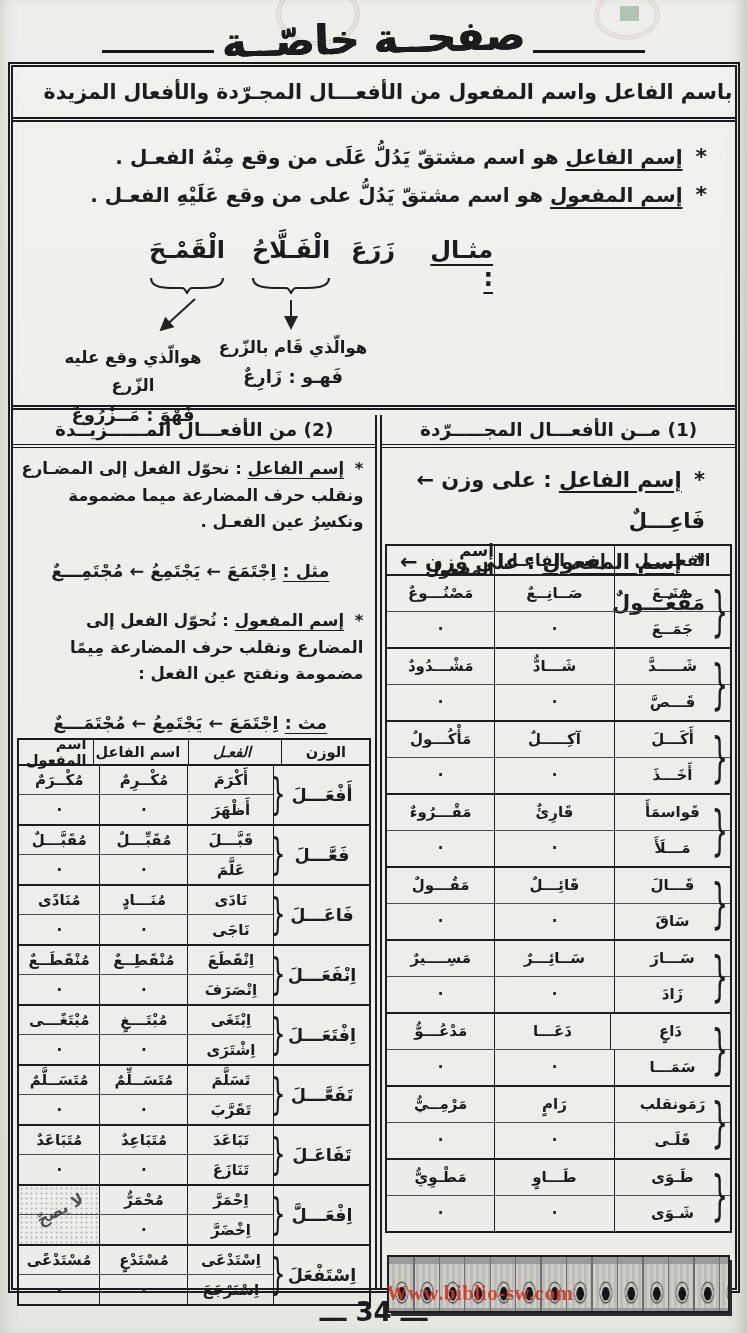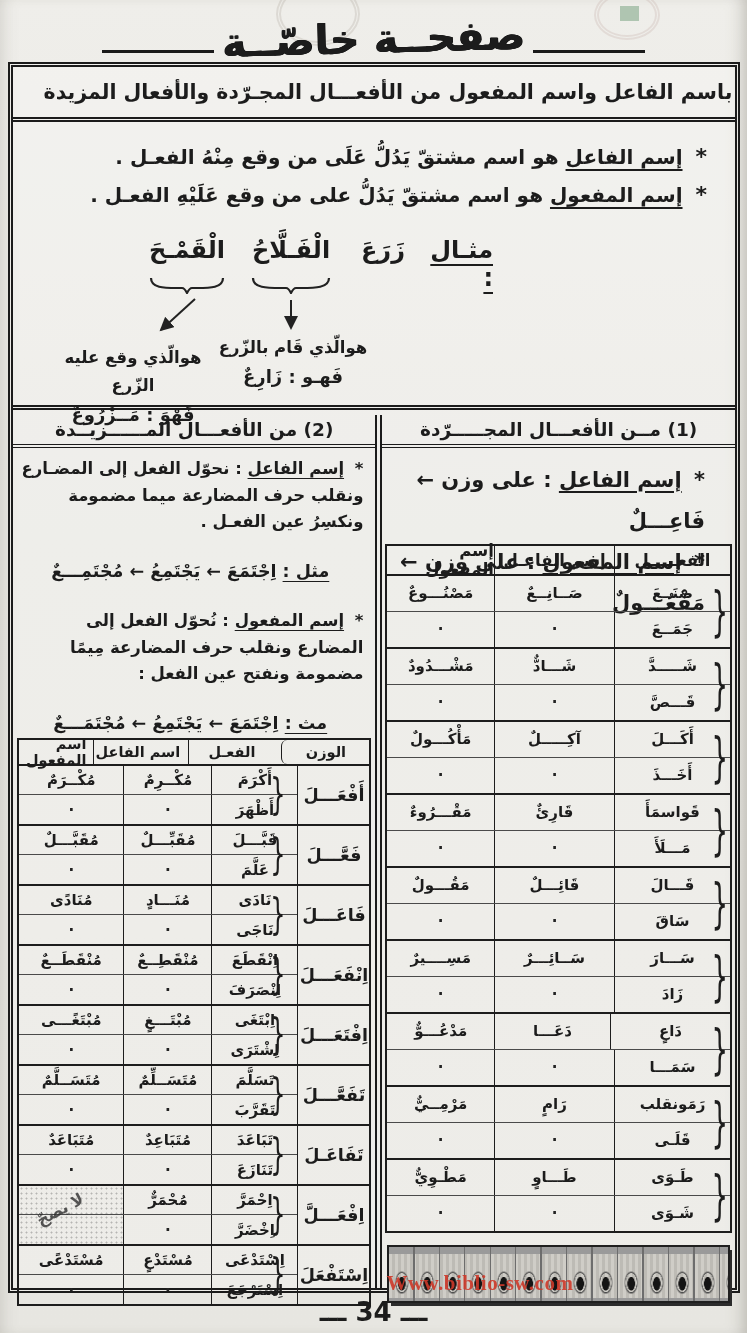--- a/index.html
+++ b/index.html
@@ -54,21 +54,21 @@
   .def-line .term{ text-decoration:underline; text-underline-offset:5px; text-decoration-thickness:1.6px; }
   .def-line .bullet{ font-size:22px; padding-left:6px; }
 
   
   .example{ position:relative; height:188px; border-bottom:5px double #1b1b1b; }
   .ex-line{
     position:absolute; top:14px; left:120px; width:360px;
     display:flex; gap:10px; font-size:24px; font-weight:bold; direction:rtl;
   }
   .ex-label{ width:78px; text-decoration:underline; text-underline-offset:6px; }
-  .ex-verb{ width:54px; text-align:right; }
+  .ex-verb{ width:54px; text-align:left; }
   .ex-subject{ width:100px; text-align:center; }
   .ex-object{ width:88px; text-align:center; }
   .underbrace{ position:absolute; top:54px; }
   .ub-subject{ left:238px; }
   .ub-object{ left:136px; }
   .arrows{ position:absolute; inset:0; pointer-events:none; }
   .note{ position:absolute; text-align:center; font-weight:bold; }
   .note-subject{ left:200px; top:112px; width:160px; font-size:16.5px; line-height:1.7; }
   .note-object{ left:30px; top:122px; width:180px; font-size:16.5px; line-height:1.7; }
   .note .note-2{ font-size:18px; }
@@ -103,21 +103,21 @@
   .g1 .c{ display:flex; align-items:center; justify-content:center; font-size:15px; font-weight:bold; overflow:visible; }
   .dotcell{ font-size:15px; color:#222; }
   .brace{
     position:absolute; top:50%; transform:translateY(-52%) scaleY(2.05);
     font-size:26px; font-weight:normal; color:#1d1d1d; line-height:1;
   }
   .b1{ right:2px; }
 
   
   .band{
-    position:relative; height:58px; margin:12px 5px 0;
+    position:relative; height:58px; margin:22px 5px 0;
     border:2.5px solid #1f1f1f;
     box-shadow:3px 4px 0 -1px #2b2b2b;
     background-color:#e2e0da;
     background-image:
       radial-gradient(6px 11px at 50% 68%, #141414 58%, transparent 66%),
       radial-gradient(10px 17px at 50% 66%, transparent 54%, #4c4c4c 58%, transparent 70%),
       repeating-linear-gradient(90deg, transparent 0 24px, #6d6d6d 24px 25.5px),
       linear-gradient(180deg, #9a9a9a 0 7px, transparent 7px 51px, #9a9a9a 51px 58px),
       repeating-linear-gradient(90deg, #cfcdc7 0 3px, #bdbbb5 3px 6px);
     background-size:25.5px 100%, 25.5px 100%, 100% 100%, 100% 100%, 100% 100%;
@@ -131,28 +131,28 @@
   
   .rules2{ padding:8px 12px 0 4px; font-size:16.5px; font-weight:bold; line-height:1.62; }
   .rules-a{ height:152px; }
   .rules-b{ height:138px; }
   .rule-example{ text-align:center; font-size:17.5px; margin-top:21px; }
   .rule-example .ex-lb{ text-decoration:underline; text-underline-offset:4px; }
 
   .t2{ margin:0 4px; border:2.5px solid #1d1d1d; }
   .t2 .thead{ display:flex; height:26px; border-bottom:2px solid #1d1d1d; font-weight:bold; font-size:14.5px; }
   .t2 .thead .hc{ display:flex; align-items:center; justify-content:center;margin-left:7px; }
-  .t2 .hc.w{ width:88px; border-left:1.8px solid #1d1d1d;border-radius:6px; }
-  .t2 .hc.v{ width:86px; border-left:1.8px solid #1d1d1d; }
+  .t2 .hc.w{ width:88px; border-left:1.8px solid #1d1d1d; }
+  .t2 .hc.v{ width:86px; border-left:1.8px solid #1d1d1d;font-style:italic; }
   .t2 .hc.a{ width:88px; border-left:1.8px solid #1d1d1d; }
   .t2 .hc.p{ flex:1; }
   .g2{ position:relative; display:flex; border-bottom:2.4px solid #1d1d1d; }
   .g2:last-child{ border-bottom:none; }
   .wazn{
-    width:72px; border-left:1.8px solid #1d1d1d;
+    width:96px; border-left:1.8px solid #1d1d1d;
     display:flex; align-items:center; justify-content:center;
     font-size:17.5px; font-weight:bold;
   }
   .gp{ flex:1; }
   .g2 .r{ display:flex; height:29px; }
   .g2 .r1{ border-bottom:1.2px solid #4a4a4a; }
   .g2 .c{ display:flex; align-items:center; justify-content:center; font-size:15px; font-weight:bold; }
   .g2 .c.v{ width:86px; border-left:1.8px solid #1d1d1d; }
   .g2 .c.a{ width:88px; border-left:1.8px solid #1d1d1d; }
   .g2 .c.p{ flex:1; }

